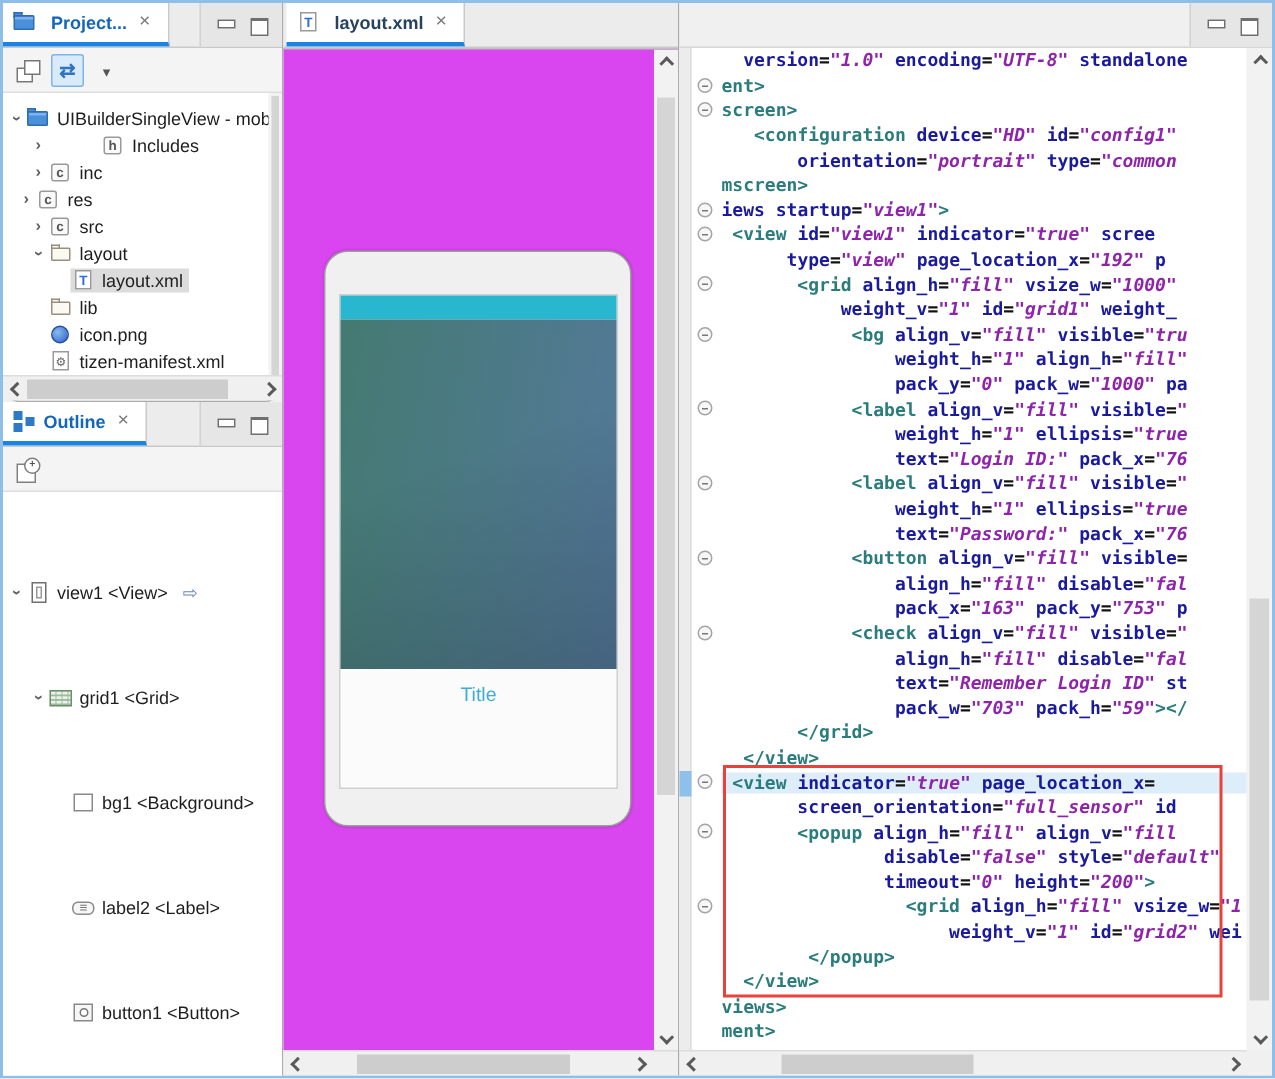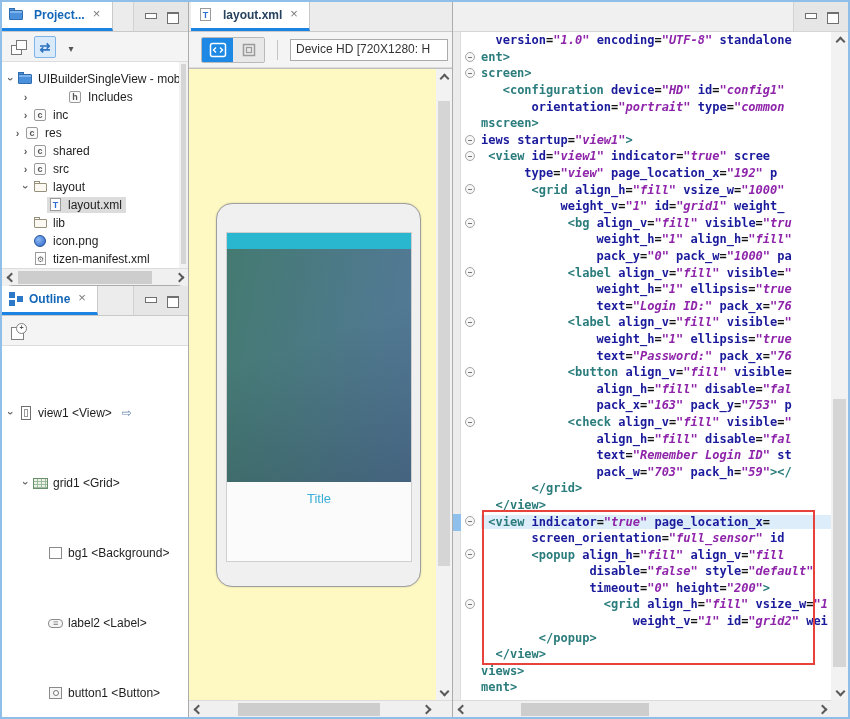--- a/index.html
+++ b/index.html
@@ -99,21 +99,21 @@
   .oicon { width:15px; height:14px; position:relative; flex:none; }
   .oicon::before { content:""; position:absolute; left:0; top:0; width:6px; height:6px; background:#2E78C8; }
   .oicon::after { content:""; position:absolute; left:0; top:8px; width:6px; height:6px; background:#2E78C8; box-shadow:8px -4px 0 #2E78C8; }
 
   
   .seg { display:flex; margin-left:6px; border:1px solid #B9B9B9; border-radius:2px; overflow:hidden; }
   .segbtn { width:31px; height:24px; display:flex; align-items:center; justify-content:center; background:#E8E8E8; }
   .segbtn.active { background:#1E88E5; }
   .sep { width:1px; height:20px; background:#C4C4C4; margin:0 8px; }
   .combo { height:22px; flex:1; background:#fff; border:1px solid #ABABAB; font-size:12px; color:#333; padding:2px 5px; white-space:nowrap; overflow:hidden; margin-right:-2px; }
-  .canvas { flex:1; background:#fef9c3; position:relative; overflow:hidden; border-top:1px solid #BFBFBF; }
+  .canvas { flex:1; background:#d946ef; position:relative; overflow:hidden; border-top:1px solid #BFBFBF; }
   .phone { position:absolute; left:27px; top:134px; width:205px; height:384px; background:#F0F0F0; border:1px solid #9E9E9E; border-radius:16px; box-shadow:0 0 2px rgba(0,0,0,.2); }
   .screen { position:absolute; left:9px; top:28px; width:186px; height:330px; background:#FBFBFB; border:1px solid #CFCFCF; }
   .statusbar { height:16px; background:#28B7CE; }
   .gfx { height:233px; background:linear-gradient(160deg, rgba(0,0,0,0) 40%, rgba(0,0,0,0.18)), linear-gradient(100deg, #447A71, #54799B); }
   .ptitle { text-align:center; padding-top:9px; font-size:13px; color:#3AAED8; }
   .c-vscroll { width:16px; }
 
   
   .topstrip { height:30px; background:#F0F0F0; border-bottom:1px solid #D6D6D6; display:flex; align-items:center; flex:none; }
   .editor { flex:1; background:#fff; display:flex; position:relative; min-height:0; }
@@ -190,27 +190,20 @@
               <span class="chev c"></span>
               <span class="rowsel">
                 <span class="ti ti-c"></span>
                 <span>res</span>
               </span>
             </div>
             <div class="trow" style="padding-left: 17px;">
               <span class="chev c"></span>
               <span class="rowsel">
                 <span class="ti ti-c"></span>
-                <span>shared</span>
-              </span>
-            </div>
-            <div class="trow" style="padding-left: 17px;">
-              <span class="chev c"></span>
-              <span class="rowsel">
-                <span class="ti ti-c"></span>
                 <span>src</span>
               </span>
             </div>
             <div class="trow" style="padding-left: 17px;">
               <span class="chev o"></span>
               <span class="rowsel">
                 <span class="ti ti-folder"></span>
                 <span>layout</span>
               </span>
             </div>
@@ -329,39 +322,20 @@
   </div>
 
   <div class="col-mid">
     <div class="tabbar">
       <div class="tab" style="margin-left:2px;">
         <span class="ti ti-file-t"></span>
         <span class="tablabel dark">layout.xml</span>
         <span class="tabclose"></span>
       </div>
     </div>
-    <div class="toolbar" style="height:36px;">
-      <span class="seg">
-        <span class="segbtn active">
-          <svg width="18" height="16">
-            <rect x="1.5" y="1.5" width="15" height="13" rx="2" fill="none" stroke="#fff" stroke-width="1.5"></rect>
-            <polyline points="7,5.5 4.5,8 7,10.5" fill="none" stroke="#fff" stroke-width="1.4"></polyline>
-            <polyline points="11,5.5 13.5,8 11,10.5" fill="none" stroke="#fff" stroke-width="1.4"></polyline>
-          </svg>
-        </span>
-        <span class="segbtn">
-          <svg width="16" height="16">
-            <rect x="2.5" y="2.5" width="11" height="11" fill="none" stroke="#9A9A9A" stroke-width="1.5"></rect>
-            <rect x="5.5" y="5.5" width="5" height="5" fill="none" stroke="#9A9A9A" stroke-width="1.2"></rect>
-          </svg>
-        </span>
-      </span>
-      <span class="sep"></span>
-      <span class="combo">Device HD [720X1280: H</span>
-    </div>
     <div class="canvas">
       <div class="phone">
         <div class="screen">
           <div class="statusbar"></div>
           <div class="gfx"></div>
           <div class="ptitle">Title</div>
         </div>
       </div>
       <div class="vscroll c-vscroll">
         <span class="arr up" style="top:0;left:0;"></span>

